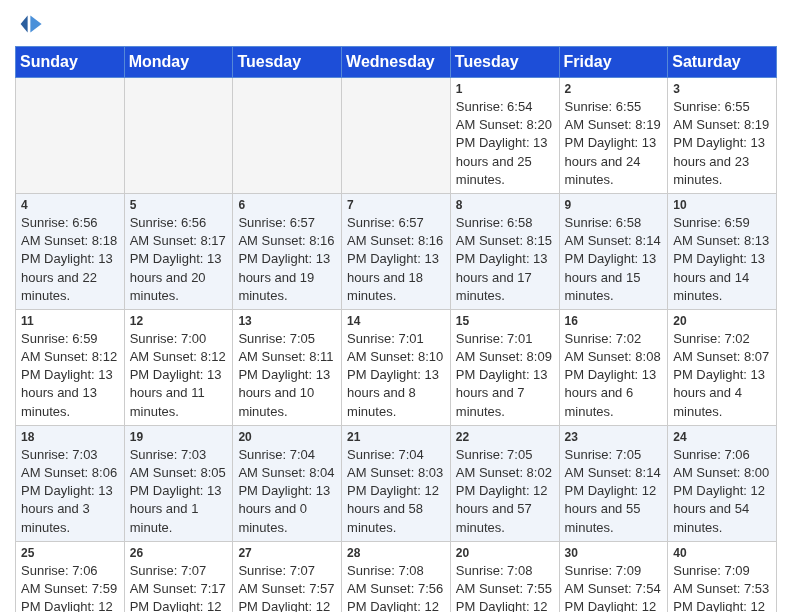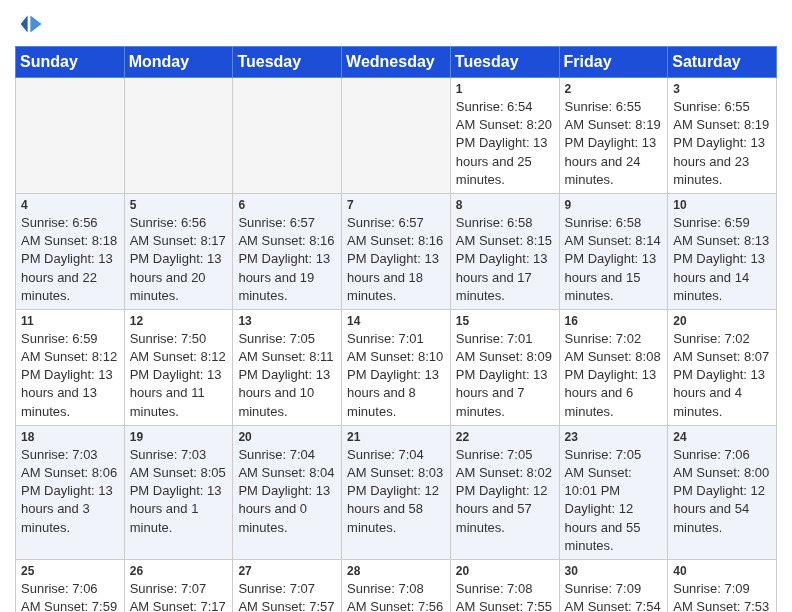--- a/index.html
+++ b/index.html
@@ -203,21 +203,21 @@
       <tr>
         <td>
           <span class="day-num">11</span>
           <div class="day-info">Sunrise: 6:59 AM
 Sunset: 8:12 PM
 Daylight: 13 hours
 and 13 minutes.</div>
         </td>
         <td>
           <span class="day-num">12</span>
-          <div class="day-info">Sunrise: 7:50 AM
+          <div class="day-info">Sunrise: 7:00 AM
 Sunset: 8:12 PM
 Daylight: 13 hours
 and 11 minutes.</div>
         </td>
         <td>
           <span class="day-num">13</span>
           <div class="day-info">Sunrise: 7:05 AM
 Sunset: 8:11 PM
 Daylight: 13 hours
 and 10 minutes.</div>
@@ -283,21 +283,21 @@
         <td class="alt-row">
           <span class="day-num">22</span>
           <div class="day-info">Sunrise: 7:05 AM
 Sunset: 8:02 PM
 Daylight: 12 hours
 and 57 minutes.</div>
         </td>
         <td class="alt-row">
           <span class="day-num">23</span>
           <div class="day-info">Sunrise: 7:05 AM
-Sunset: 10:01 PM
+Sunset: 8:14 PM
 Daylight: 12 hours
 and 55 minutes.</div>
         </td>
         <td class="alt-row">
           <span class="day-num">24</span>
           <div class="day-info">Sunrise: 7:06 AM
 Sunset: 8:00 PM
 Daylight: 12 hours
 and 54 minutes.</div>
         </td>

